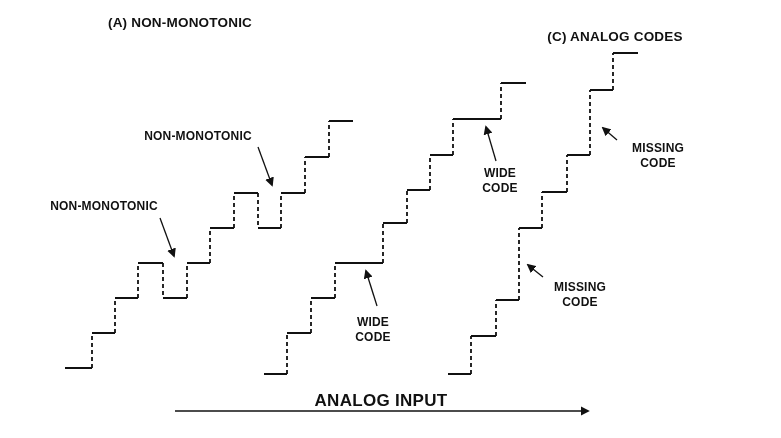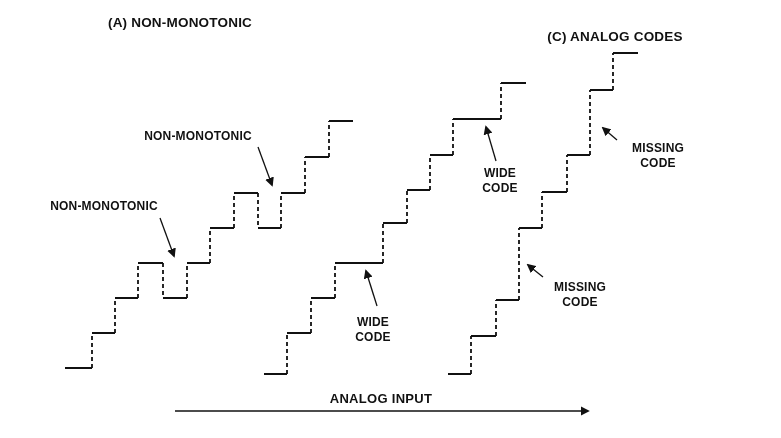--- a/index.html
+++ b/index.html
@@ -14,21 +14,21 @@
   .lbl {
     position:absolute;
     transform:translateX(-50%);
     font-weight:700;
     color:#111111;
     white-space:nowrap;
     text-align:center;
   }
   .title { font-size:13.5px; letter-spacing:0.2px; }
   .ann   { font-size:12px; line-height:15px; letter-spacing:0.2px; }
-  .axis-label { font-size:13px; letter-spacing:0.3px; }
+  .axis-label { font-size:17px; letter-spacing:0.3px; }
   .tread { fill:none; stroke:#111111; stroke-width:2; }
   .riser { fill:none; stroke:#111111; stroke-width:1.8; stroke-dasharray:4 3; }
   .arrow-line { fill:none; stroke:#111111; stroke-width:1.3; }
 </style>
 </head>
 <body>
 
 <div class="canvas">
 
   <svg id="stairs-svg" width="781" height="438" viewBox="0 0 781 438">

